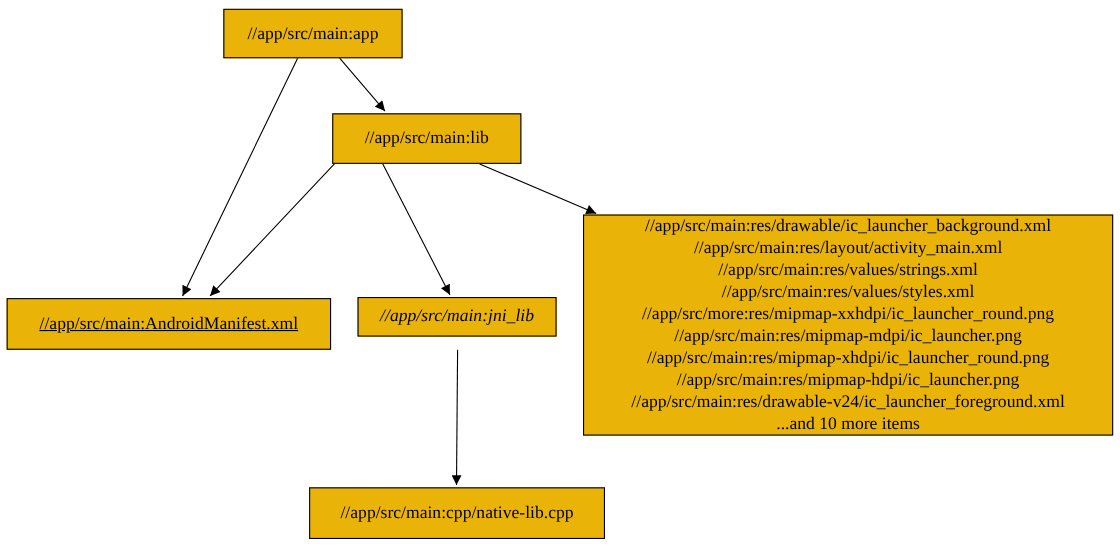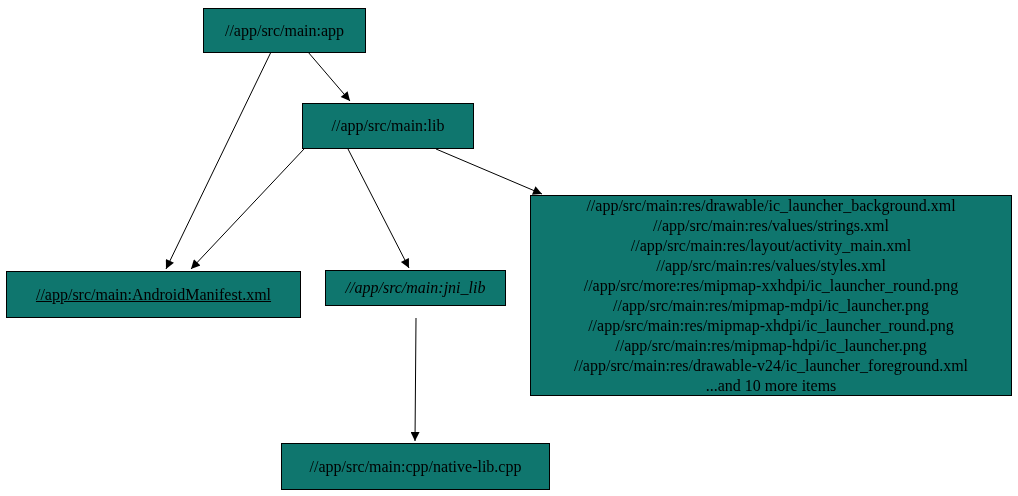--- a/index.html
+++ b/index.html
@@ -19,21 +19,21 @@
   #edges {
     position: absolute;
     left: 0;
     top: 0;
     width: 1018px;
     height: 496px;
   }
   .node {
     position: absolute;
     box-sizing: border-box;
-    background: #0f766e;
+    background: #eab308;
     border: 1px solid #000000;
     display: flex;
     align-items: center;
     justify-content: center;
     text-align: center;
     font-size: 16px;
     line-height: 20px;
     white-space: nowrap;
   }
   #node-app            { left: 203px; top:   8px; width: 163px; height: 45px; }
@@ -82,22 +82,22 @@
   <div class="node" id="node-manifest">
     <span>//app/src/main:AndroidManifest.xml</span>
   </div>
 
   <div class="node" id="node-jni-lib">
     <span>//app/src/main:jni_lib</span>
   </div>
 
   <div class="node" id="node-res-group">
     <div class="res-line">//app/src/main:res/drawable/ic_launcher_background.xml</div>
+    <div class="res-line">//app/src/main:res/layout/activity_main.xml</div>
     <div class="res-line">//app/src/main:res/values/strings.xml</div>
-    <div class="res-line">//app/src/main:res/layout/activity_main.xml</div>
     <div class="res-line">//app/src/main:res/values/styles.xml</div>
     <div class="res-line">//app/src/more:res/mipmap-xxhdpi/ic_launcher_round.png</div>
     <div class="res-line">//app/src/main:res/mipmap-mdpi/ic_launcher.png</div>
     <div class="res-line">//app/src/main:res/mipmap-xhdpi/ic_launcher_round.png</div>
     <div class="res-line">//app/src/main:res/mipmap-hdpi/ic_launcher.png</div>
     <div class="res-line">//app/src/main:res/drawable-v24/ic_launcher_foreground.xml</div>
     <div class="res-line">...and 10 more items</div>
   </div>
 
   <div class="node" id="node-native-lib-cpp">

